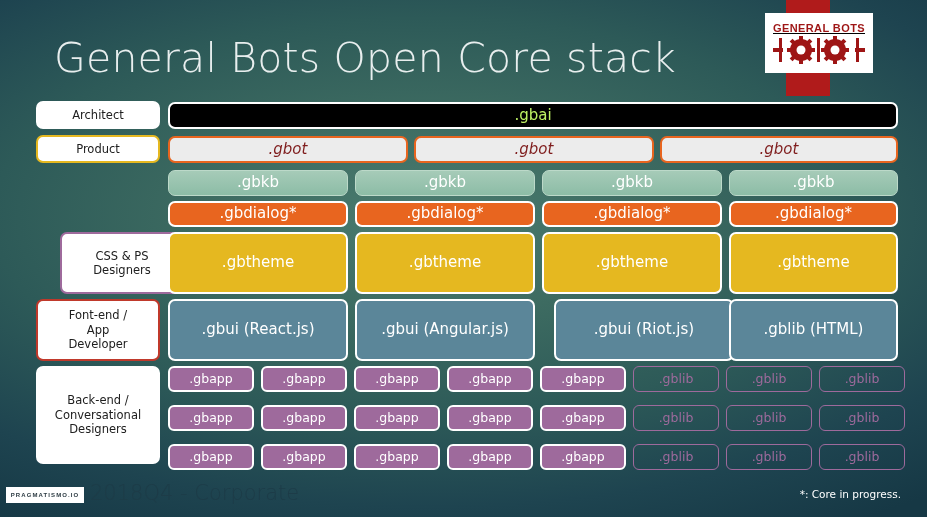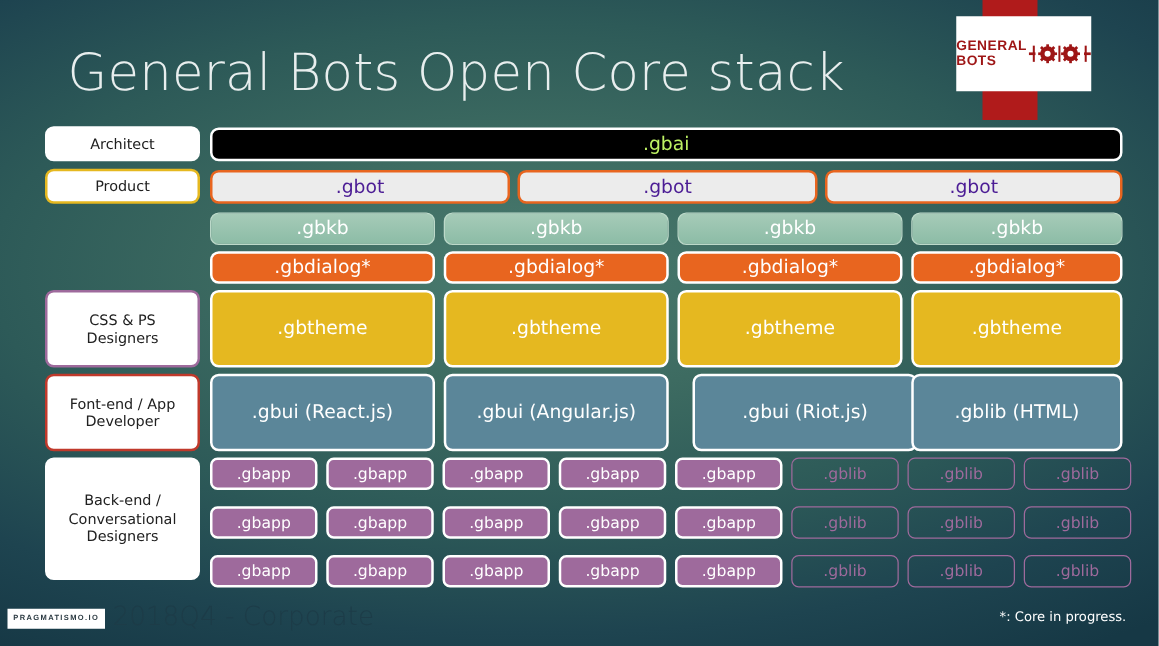--- a/index.html
+++ b/index.html
@@ -35,24 +35,25 @@
     background: #b01b1b;
   }
   .logo-card {
     position: absolute;
     left: 765px;
     top: 13px;
     width: 108px;
     height: 60px;
     background: #ffffff;
     display: flex;
-    flex-direction: row;
+    flex-direction: column;
     align-items: center;
-    justify-content: space-between;
+    justify-content: center;
     gap: 2px;
+    text-decoration: underline;
   }
   .logo-text {
     color: #9e1515;
     font-size: 11px;
     font-weight: bold;
     letter-spacing: 0.4px;
     font-family: "Liberation Sans", sans-serif;
   }
   .logo-mark { display: block; }
 
@@ -93,21 +94,21 @@
     background: #ffffff;
     border-radius: 7px;
     border: 2px solid #ffffff;
     display: flex;
     align-items: center;
     justify-content: center;
     text-align: center;
     color: #202020;
     font-size: 11.5px;
     line-height: 1.25;
-    padding: 2px 8px;
+    padding: 2px 21px;
     font-family: "DejaVu Sans", sans-serif;
   }
 
   
   .box {
     position: absolute;
     border-radius: 7px;
     display: flex;
     align-items: center;
     justify-content: center;
@@ -120,21 +121,22 @@
   .box.small { font-size: 12.5px; border-radius: 6px; }
 
   .b-gbai {
     background: #000000;
     border: 2px solid #ffffff;
     color: #bef264;
   }
   .b-gbot {
     background: #ececec;
     border: 2px solid #e8651f;
-    color: #4c1d95;
+    color: #7f1d1d;
+    font-style: italic;
   }
   .b-gbkb {
     background: linear-gradient(180deg, #a6cbb8 0%, #8cbca6 100%);
     border: 1px solid #bcd9c9;
     color: #ffffff;
   }
   .b-gbdialog {
     background: #e8651f;
     border: 2px solid #ffffff;
     color: #ffffff;
@@ -253,21 +255,21 @@
 
   <div class="diagram">
 
     <div class="roles">
       <div class="role" style="top:0px;height:28px;border-color:#ffffff;">
         <span>Architect</span>
       </div>
       <div class="role" style="top:34px;height:28px;border-color:#e5b820;">
         <span>Product</span>
       </div>
-      <div class="role" style="top:131px;height:62px;border-color:#9e6a9c;">
+      <div class="role" style="top:131px;height:62px;border-color:#9e6a9c;margin-left:24px;">
         <span>CSS &amp; PS Designers</span>
       </div>
       <div class="role" style="top:198px;height:62px;border-color:#c0392b;">
         <span>Font-end / App Developer</span>
       </div>
       <div class="role" style="top:265px;height:98px;border-color:#ffffff;">
         <span>Back-end / Conversational Designers</span>
       </div>
     </div>
 

